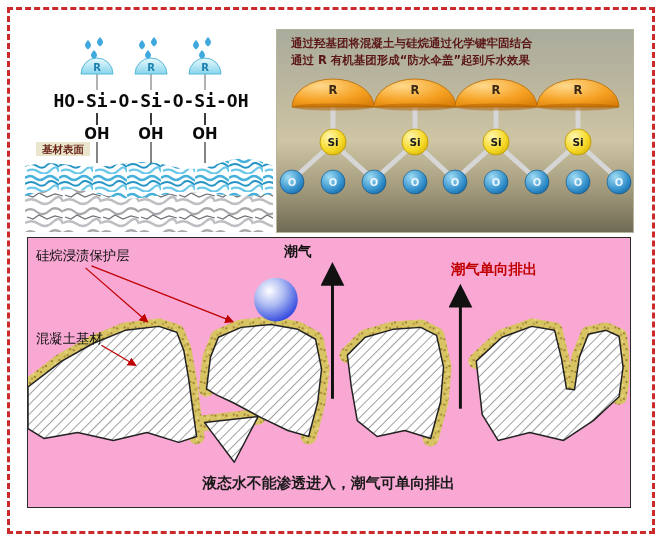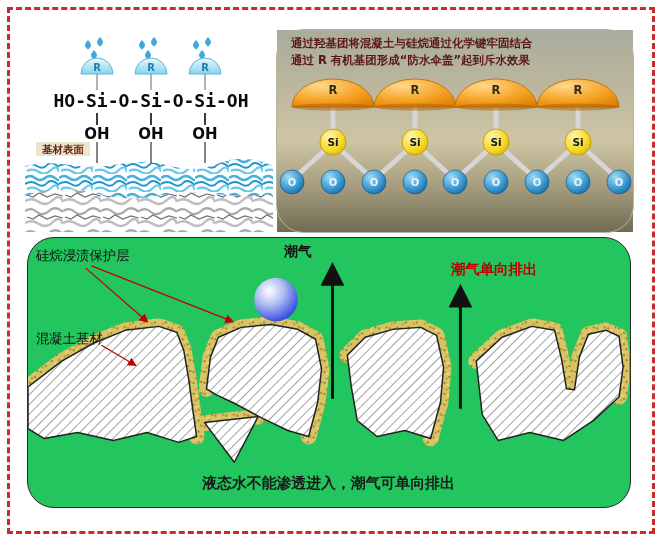--- a/index.html
+++ b/index.html
@@ -4,25 +4,25 @@
 <style>
   html,body{margin:0;padding:0;background:#ffffff;}
   .page{
     position:relative;width:660px;height:539px;background:#ffffff;
     font-family:"DejaVu Sans",sans-serif;overflow:hidden;
   }
   .border-frame{
     position:absolute;left:7px;top:7px;width:642px;height:521px;
     border:3px dashed #cc2a2a;pointer-events:none;
   }
-  .panel{position:absolute;border-radius:27px;}
+  .panel{position:absolute;}
   .panel-tl{left:25px;top:30px;width:248px;height:202px;background:#ffffff;}
   .panel-tr{left:277px;top:30px;width:356px;height:202px;outline:1px solid #b9b49e;}
   .panel-bottom{
-    left:27px;top:237px;width:604px;height:271px;background:#22c55e;
+    left:27px;top:237px;width:604px;height:271px;background:#f9a8d4;
     border:1.5px solid #2a2a2a;box-sizing:border-box;
   }
   svg{display:block;}
   svg text{font-family:"DejaVu Sans",sans-serif;}
   .mono{font-family:"DejaVu Sans Mono",monospace;}
 </style>
 </head>
 <body>
 
 <div class="page">

